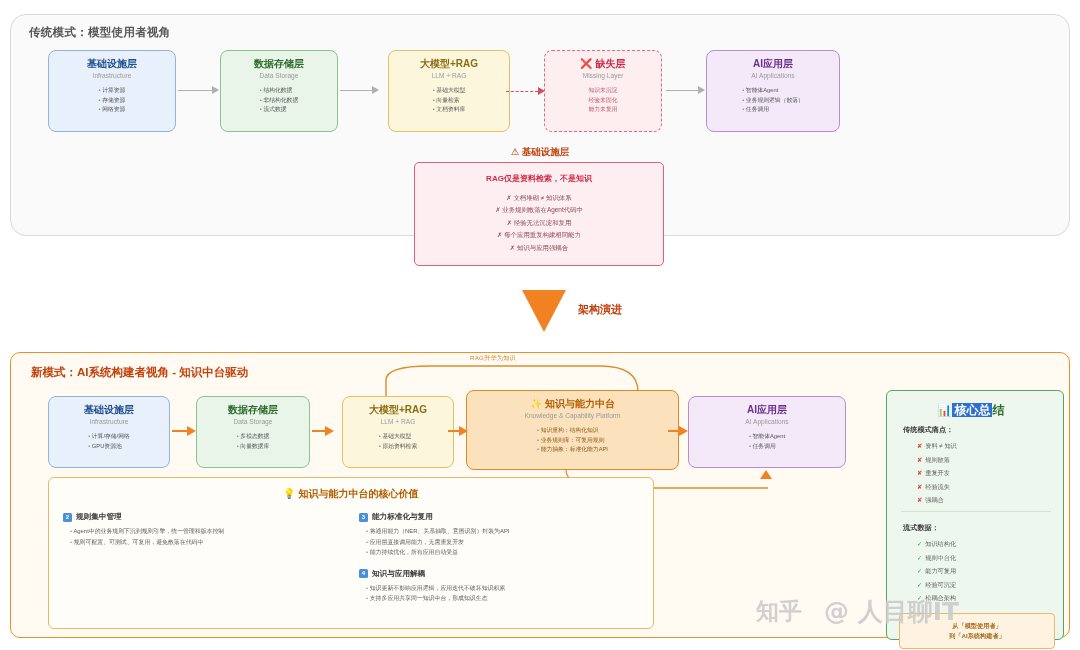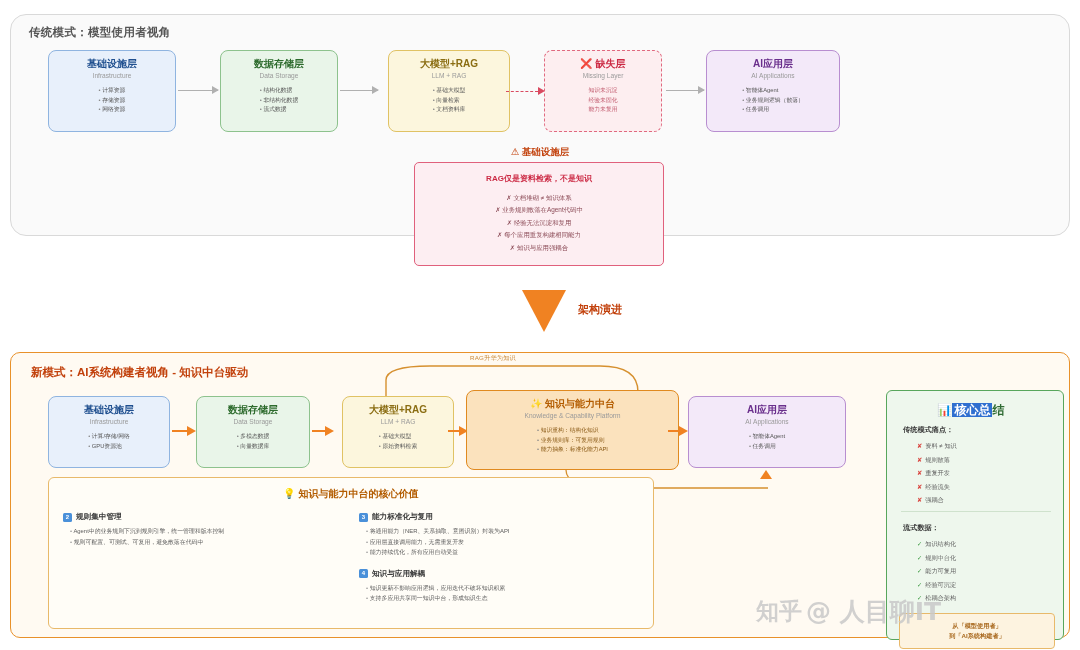--- a/index.html
+++ b/index.html
@@ -148,21 +148,21 @@
   #sum-bottom{
     position:absolute;left:12px;top:222px;width:154px;height:34px;
     background:#fdf3e0;border:1px solid #e8b96a;border-radius:4px;
     display:flex;flex-direction:column;align-items:center;justify-content:center;
   }
   #sum-bottom div{font-size:6.2px;line-height:9.6px;color:#a9691f;font-weight:bold;}
 
   
   #watermark{
     position:absolute;left:756px;top:590px;width:300px;height:42px;
-    display:flex;align-items:center;gap:4px;
+    display:flex;align-items:center;gap:22px;
     font-size:25px;font-weight:bold;color:#c9c9c9;opacity:.85;
     font-family:"DejaVu Sans",sans-serif;
   }
   #watermark .wm-logo{font-size:23px;color:#c9c9c9;}
 </style>
 </head>
 <body>
 
 <div class="stage">
 

